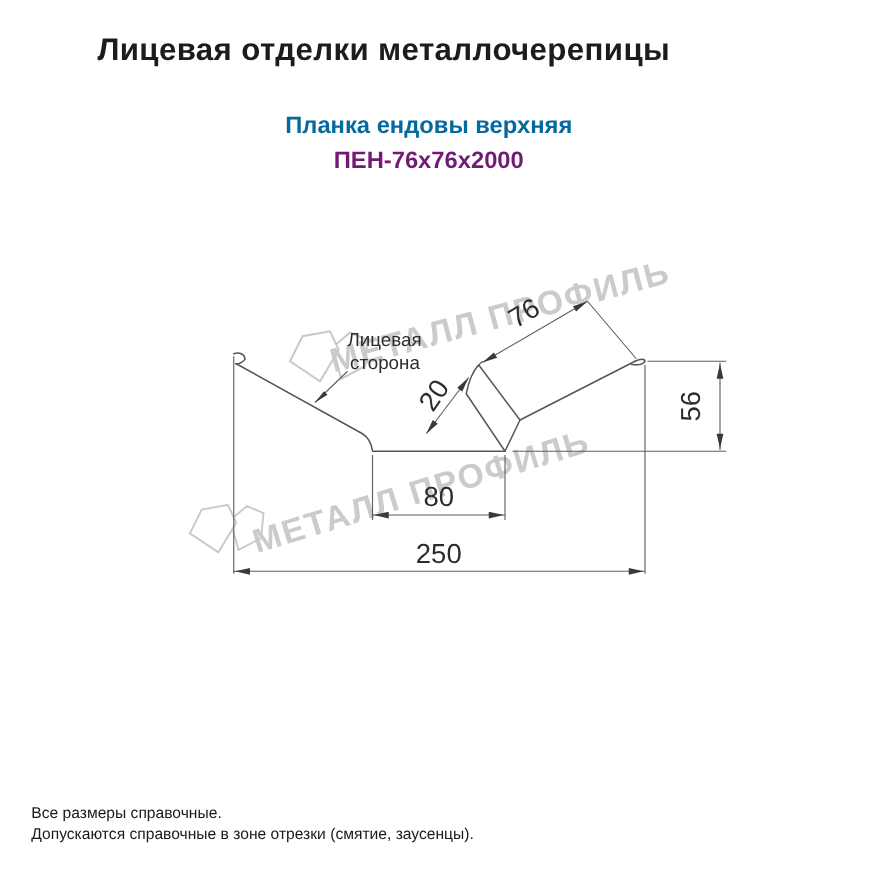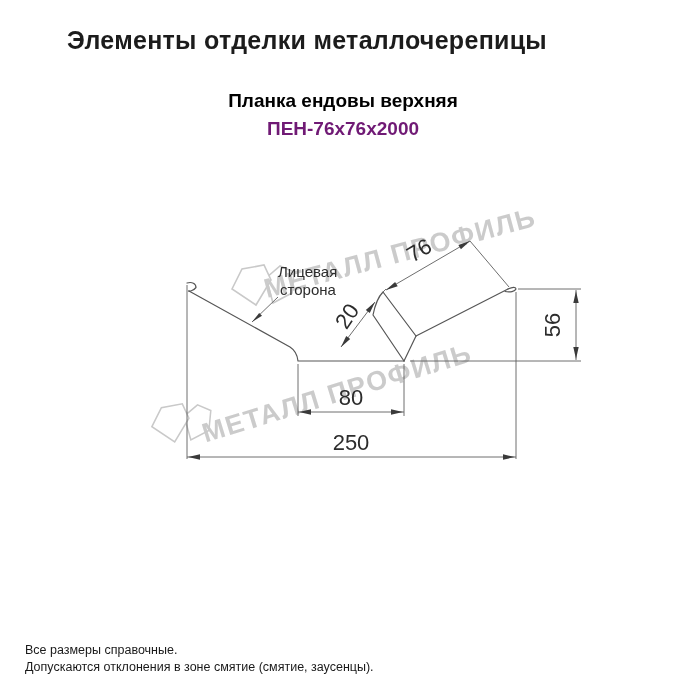--- a/index.html
+++ b/index.html
@@ -8,21 +8,21 @@
     font-family:"Liberation Sans","DejaVu Sans",sans-serif;
     overflow:hidden;
   }
   .abs{position:absolute;white-space:nowrap;}
   .page-title{
     top:26px;left:307px;transform:translateX(-50%);
     font-size:25px;font-weight:700;color:#1c1c1c;letter-spacing:0.3px;
   }
   .subtitle{
     top:90px;left:343px;transform:translateX(-50%);
-    font-size:19px;font-weight:700;color:#000000;
+    font-size:19px;font-weight:700;color:#0369a1;
   }
   .model{
     top:118px;left:343px;transform:translateX(-50%);
     font-size:19px;font-weight:700;color:#701a75;
   }
   .footer-note{left:25px;font-size:12.5px;color:#1a1a1a;}
   .note1{top:643px;text-align:center;}
   .note2{top:660px;}
   svg{position:absolute;top:0;left:0;}
   .profile{stroke:#565656;stroke-width:1.2;fill:none;stroke-linejoin:round;stroke-linecap:round;}
@@ -31,21 +31,21 @@
   .dimtext{font-family:"Liberation Sans","DejaVu Sans",sans-serif;font-size:22px;fill:#2c2c2c;}
   .lbltext{font-family:"Liberation Sans","DejaVu Sans",sans-serif;font-size:15px;fill:#2c2c2c;}
   .wm{font-family:"Liberation Sans","DejaVu Sans",sans-serif;font-size:27px;font-weight:700;
       letter-spacing:1.5px;opacity:0.95;}
   .wmshape{stroke-width:1.6;fill:none;}
   .wmfront{stroke-width:1.6;fill:#ffffff;}
 </style>
 </head>
 <body>
 
-<div class="abs page-title">Элементы отделки металлочерепицы</div>
+<div class="abs page-title">Лицевая отделки металлочерепицы</div>
 <div class="abs subtitle">Планка ендовы верхняя</div>
 <div class="abs model">ПЕН-76х76х2000</div>
 
 <svg width="700" height="700" viewBox="0 0 700 700">
 
   <g>
     <g transform="translate(230,262)">
       <polygon class="wmshape" stroke="#c9c9c9" points="36,16 50,4 64,10 62,31 43,41"></polygon>
       <polygon class="wmfront" stroke="#c9c9c9" points="2,27 12,7 34,3 41,18 26,43"></polygon>
     </g>
@@ -115,13 +115,13 @@
 
   <g>
     <path class="thin" d="M278,297 L252,322"></path>
     <polygon class="arrow" points="252,322 262,315.8 259.2,312.9"></polygon>
     <text class="lbltext" x="278" y="277">Лицевая</text>
     <text class="lbltext" x="280" y="295">сторона</text>
   </g>
 </svg>
 
 <div class="abs footer-note note1">Все размеры справочные.</div>
-<div class="abs footer-note note2">Допускаются отклонения в зоне смятие (смятие, заусенцы).</div>
+<div class="abs footer-note note2">Допускаются справочные в зоне отрезки (смятие, заусенцы).</div>
 
 </body></html>

